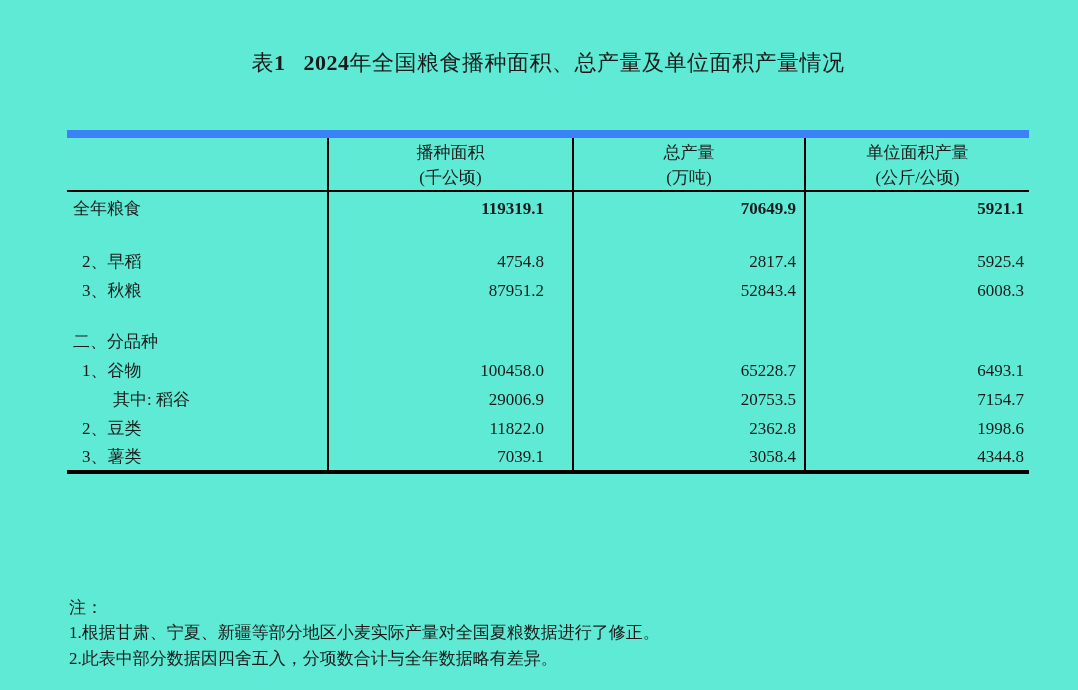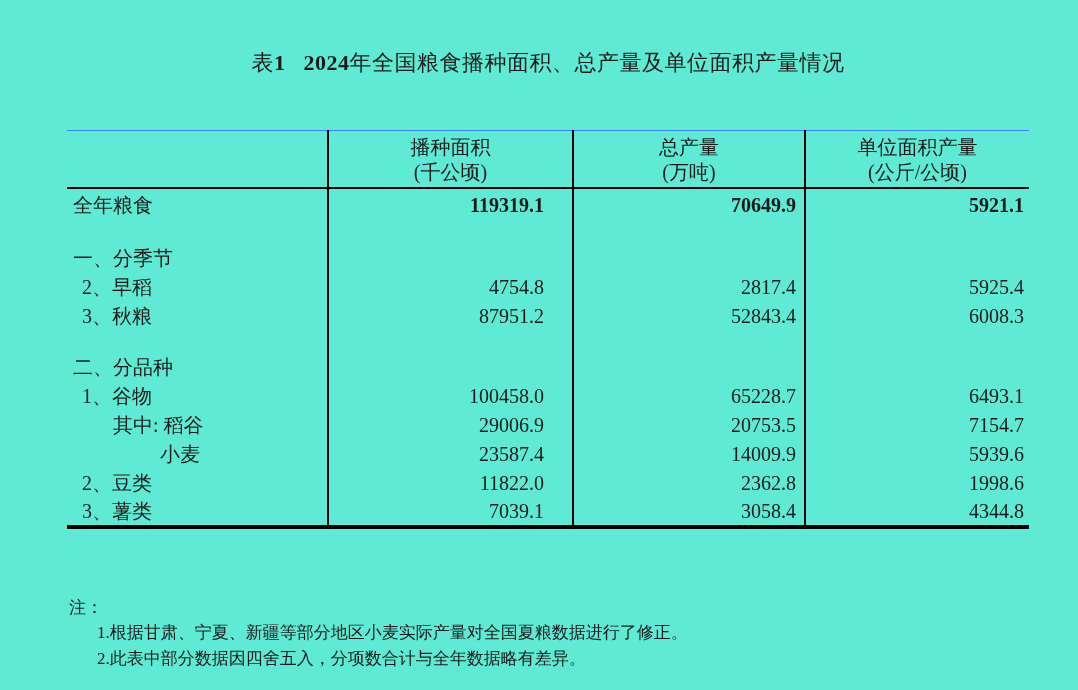--- a/index.html
+++ b/index.html
@@ -32,23 +32,23 @@
   .title .gap { display: inline-block; width: 18px; }
 
   
   table.grain {
     position: absolute;
     left: 67px;
     top: 130px;
     width: 962px;
     border-collapse: collapse;
     table-layout: fixed;
-    border-top: 1px solid #3b82f6;
+    border-top: 8px solid #3b82f6;
     border-bottom: 4px solid #000;
-    font-size: 20px;
+    font-size: 17px;
   }
   col.c1 { width: 261px; }
   col.c2 { width: 245px; }
   col.c3 { width: 232px; }
   col.c4 { width: 224px; }
 
   td, th { overflow: hidden; white-space: nowrap; }
 
   .vline { border-left: 2px solid #000; }
 
@@ -85,21 +85,21 @@
 
   
   .notes {
     position: absolute;
     left: 69px;
     top: 595px;
     width: 962px;
     font-size: 17px;
   }
   .notes .nh { line-height: 25px; }
-  .notes .nl { line-height: 26px; margin-left: 28px; }
+  .notes .nl { line-height: 26px; }
 </style>
 </head>
 <body>
 
 <div class="page">
 
   <div class="title">
     <span>表</span><span class="num">1</span><span class="gap"></span><span class="num">2024</span><span>年全国粮食播种面积、总产量及单位面积产量情况</span>
   </div>
 
@@ -135,26 +135,20 @@
     <td class="num p4 vline">5921.1</td>
   </tr>
 
   <tr class="spacer">
     <td></td>
     <td class="vline"></td>
     <td class="vline"></td>
     <td class="vline"></td>
   </tr>
 
-  <tr>
-    <td class="lbl ind-0">一、分季节</td>
-    <td class="num p2 vline"></td>
-    <td class="num p3 vline"></td>
-    <td class="num p4 vline"></td>
-  </tr>
 
 
   <tr>
     <td class="lbl ind-1">2、早稻</td>
     <td class="num p2 vline">4754.8</td>
     <td class="num p3 vline">2817.4</td>
     <td class="num p4 vline">5925.4</td>
   </tr>
 
   <tr>
@@ -185,26 +179,20 @@
     <td class="num p4 vline">6493.1</td>
   </tr>
 
   <tr>
     <td class="lbl ind-2">其中: 稻谷</td>
     <td class="num p2 vline">29006.9</td>
     <td class="num p3 vline">20753.5</td>
     <td class="num p4 vline">7154.7</td>
   </tr>
 
-  <tr>
-    <td class="lbl ind-3">小麦</td>
-    <td class="num p2 vline">23587.4</td>
-    <td class="num p3 vline">14009.9</td>
-    <td class="num p4 vline">5939.6</td>
-  </tr>
 
 
   <tr>
     <td class="lbl ind-1">2、豆类</td>
     <td class="num p2 vline">11822.0</td>
     <td class="num p3 vline">2362.8</td>
     <td class="num p4 vline">1998.6</td>
   </tr>
 
   <tr>

